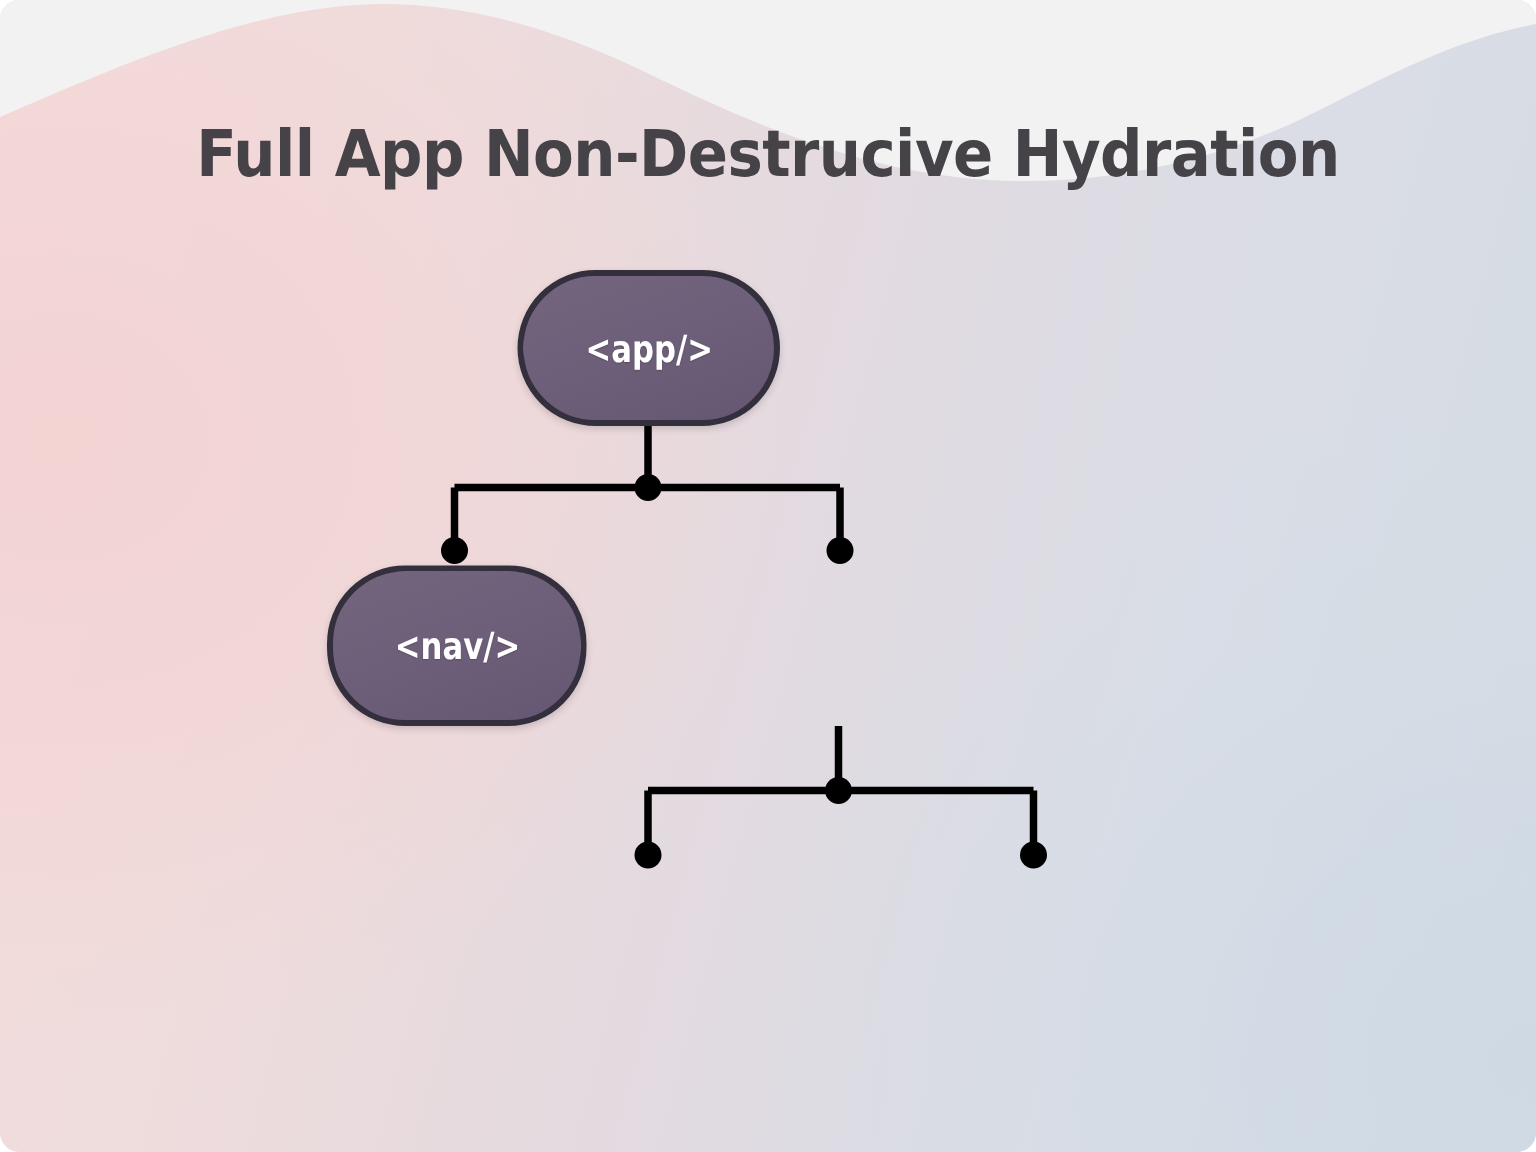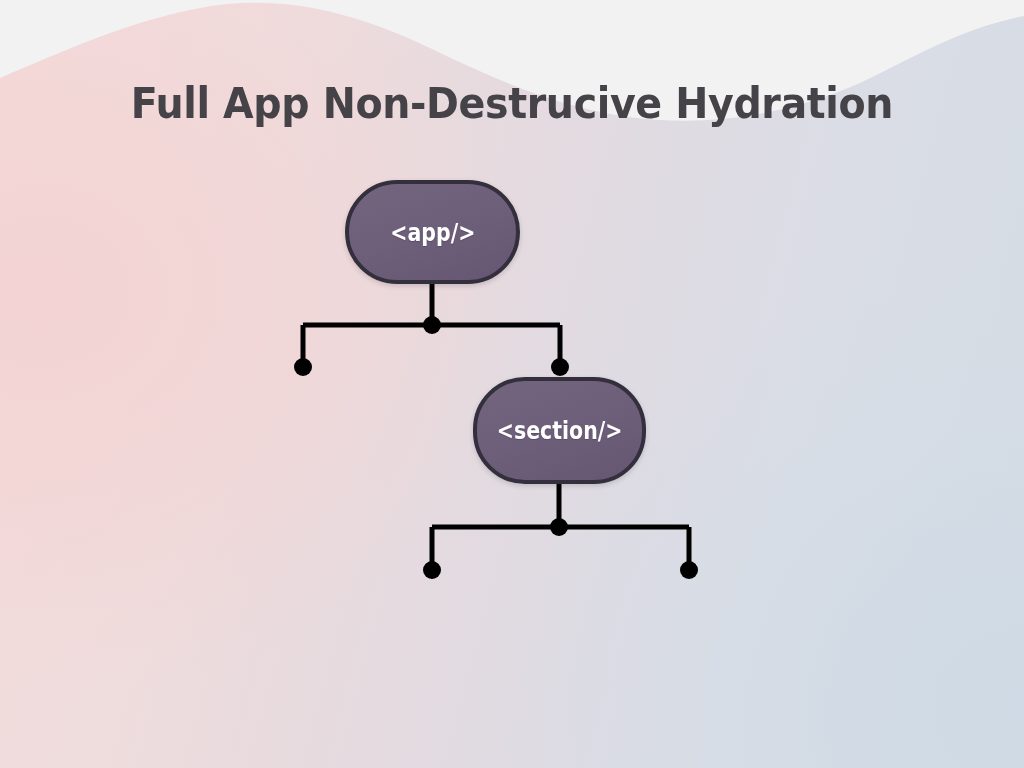--- a/index.html
+++ b/index.html
@@ -11,20 +11,21 @@
   body {
     font-family: "Liberation Sans", sans-serif;
   }
 
   #slide {
     position: relative;
     width: 1024px;
     height: 768px;
     overflow: hidden;
     background: #f2f2f4;
+    border-radius: 13px;
   }
 
   
   .bg-gradient {
     position: absolute;
     inset: 0;
     background: linear-gradient(105deg,
         #f4dcdc 0%,
         #f2dcdc 12%,
         #eedcdd 26%,
@@ -161,21 +162,21 @@
         <circle cx="559" cy="527" r="9"></circle>
         <circle cx="432" cy="570" r="9"></circle>
         <circle cx="689" cy="570" r="9"></circle>
       </g>
     </svg>
 
     <div class="node" style="left:345px; top:180px; width:175px; height:104px;">
       <span class="node-label">&lt;app/&gt;</span>
     </div>
 
+    <div class="node" style="left:218px; top:377px; width:173px; height:107px;">
+      <span class="node-label">&lt;nav/&gt;</span>
+    </div>
 
-    <div class="node" style="left:473px; top:377px; width:173px; height:107px;">
-      <span class="node-label">&lt;section/&gt;</span>
-    </div>
 
 
 
   </div>
 </div>
 
 </body></html>

